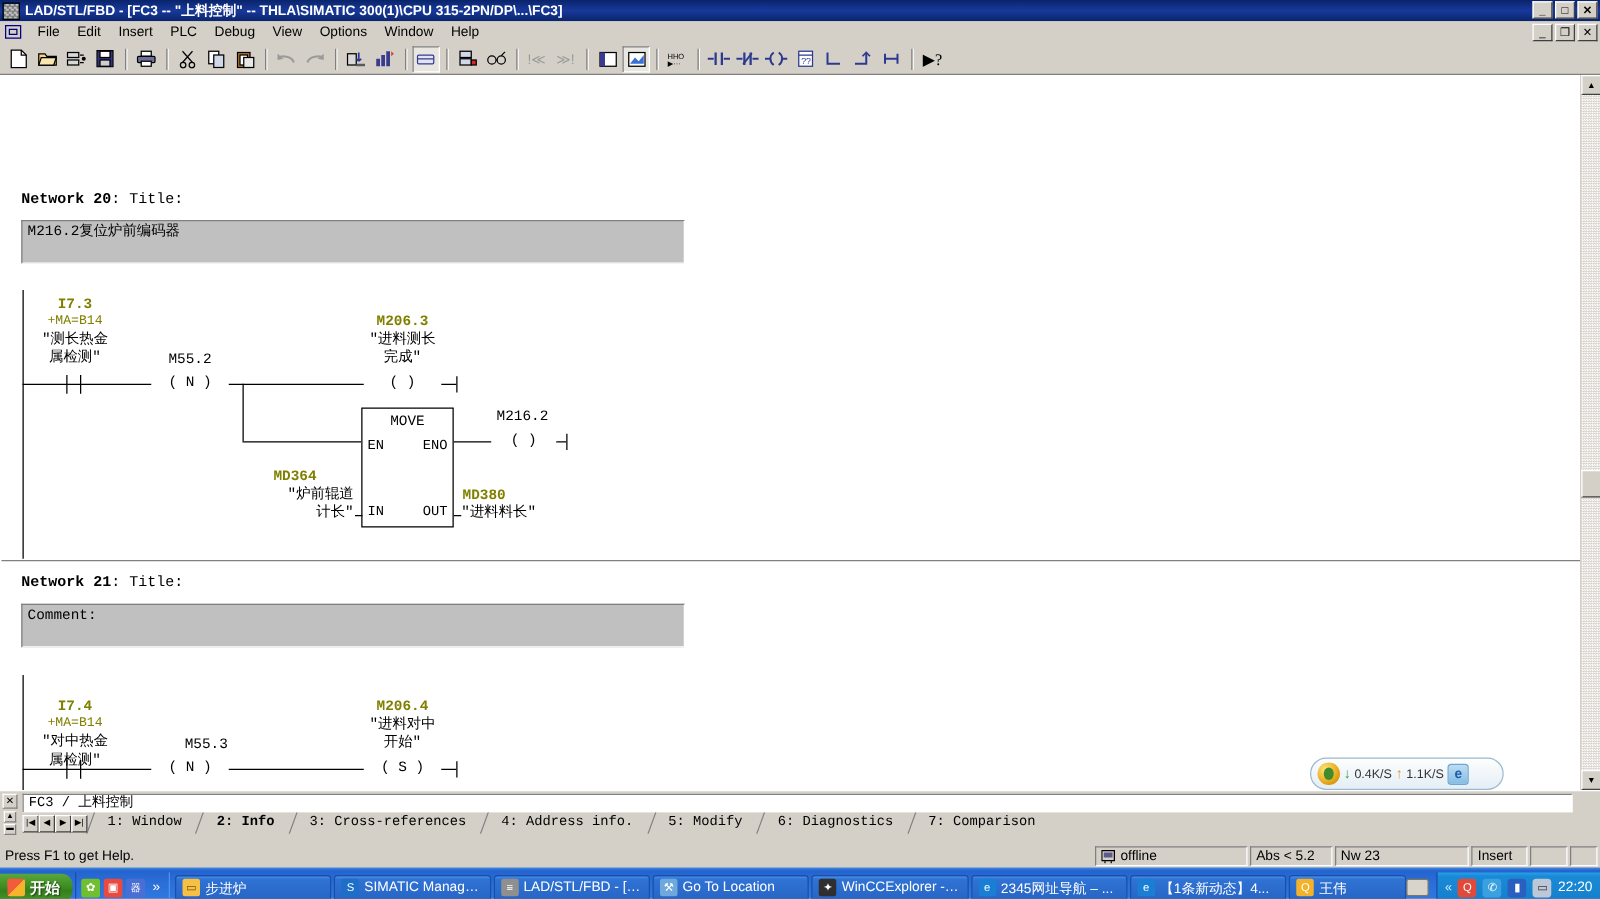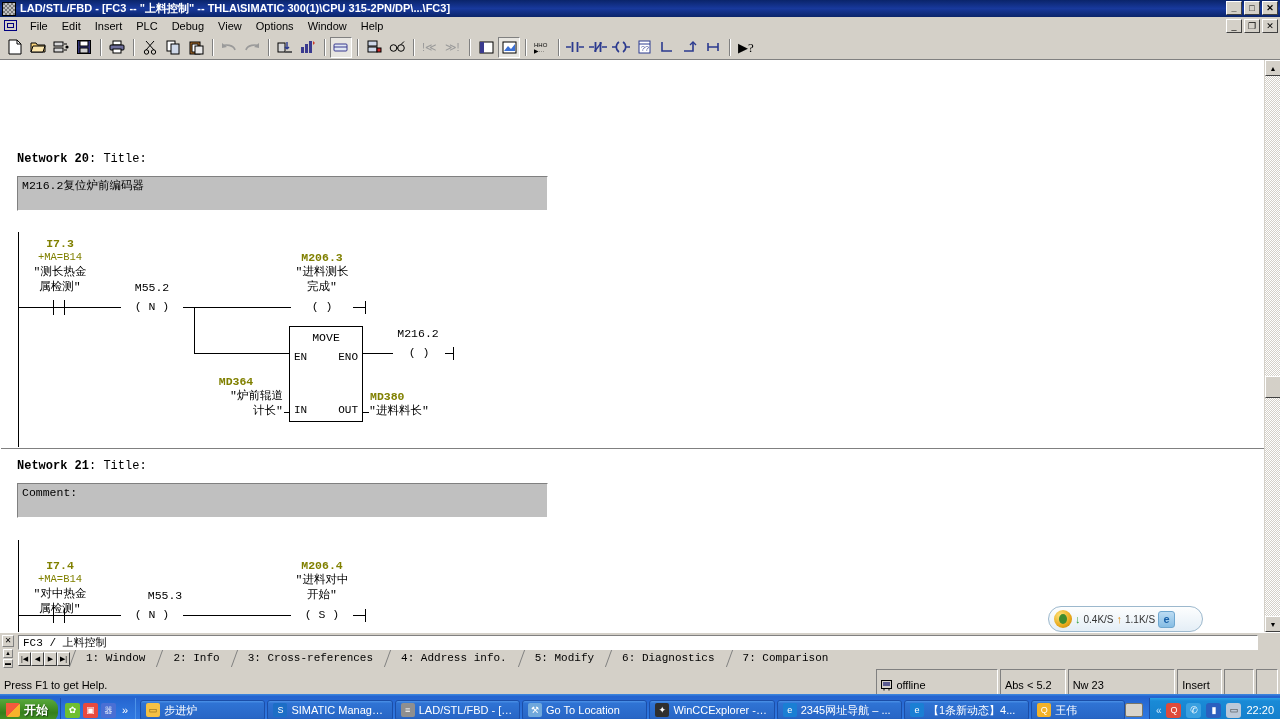--- a/index.html
+++ b/index.html
@@ -176,30 +176,30 @@
   }
   .tab {
     position:relative; height:17px; padding:0 12px 0 16px;
     font-family:"Liberation Mono", monospace; font-size:11px; color:#000;
     line-height:17px; white-space:nowrap; flex:none;
   }
   .tab:before{
     content:""; position:absolute; left:2px; top:0; width:10px; height:17px;
     border-left:1px solid #808080; transform:skewX(-20deg);
   }
-  .tab.active { font-weight:normal; }
+  .tab.active { font-weight:bold; }
 
   
   .statusbar {
     position:absolute; left:0; top:676px; width:1280px; height:18px;
     background:#d4d0c8; display:flex; align-items:center;
     font-size:11px; color:#000;
   }
   .sb-cell {
-    height:32px; margin-right:2px;
+    height:16px; margin-right:2px;
     border:1px solid; border-color:#808080 #fff #fff #808080;
     padding:0 4px; line-height:14px; white-space:nowrap; overflow:hidden;
     display:flex; align-items:center; gap:4px;
   }
   .sb-flat { height:16px; padding:0 4px; line-height:16px; }
 
   
   .taskbar {
     position:absolute; left:0; top:694px; width:1280px; height:32px;
     background:linear-gradient(to bottom,#3f8ae0 0%,#2463cf 8%,#2b6fd8 40%,#2f7ae3 88%,#1d4fae 100%);

